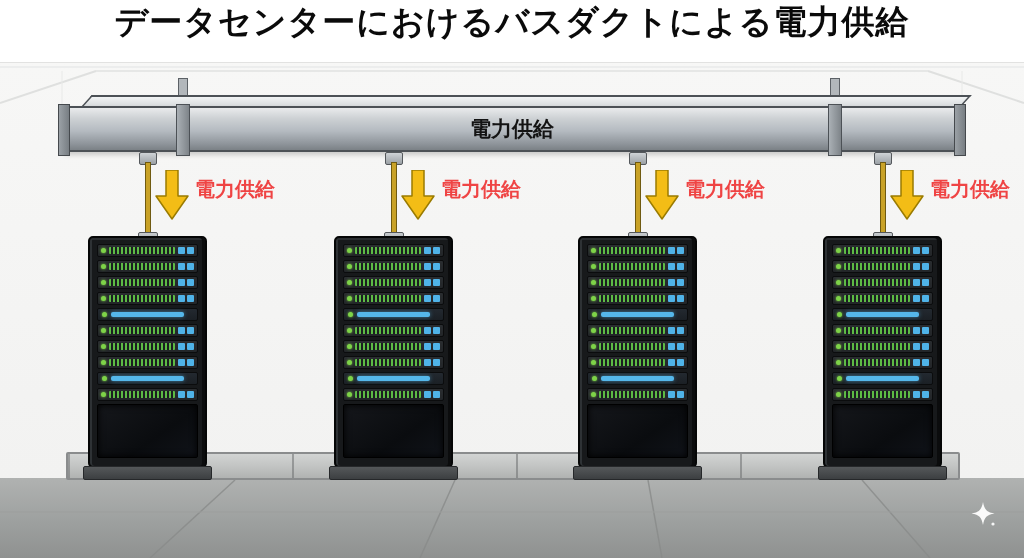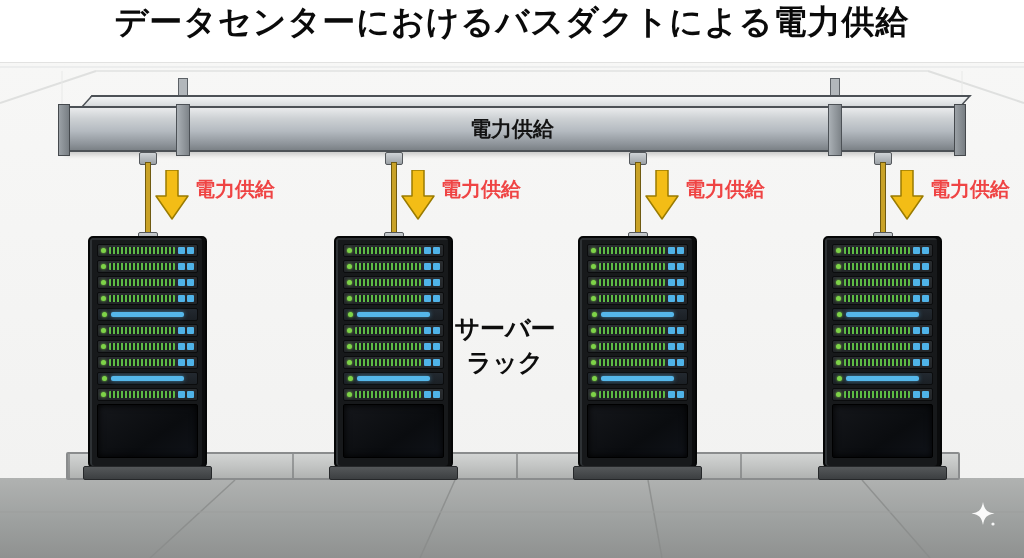--- a/index.html
+++ b/index.html
@@ -483,23 +483,19 @@
               <i></i>
               <i></i>
             </span>
           </div>
         </div>
       <div class="rack-panel"></div>
     </div>
     <div class="rack-base"></div>
   </div>
 
-  <div class="rack-caption">
-    <div>サーバー</div>
-    <div>ラック</div>
-  </div>
 
   <svg class="sparkle" width="30" height="30" viewBox="0 0 30 30">
     <path d="M15 2 C16.6 10 18.6 12 26.5 13.5 C18.6 15 16.6 17 15 25 C13.4 17 11.4 15 3.5 13.5 C11.4 12 13.4 10 15 2 Z" fill="#ffffff" opacity="0.95"></path>
     <circle cx="25" cy="24" r="1.6" fill="#ffffff" opacity="0.9"></circle>
   </svg>
 
 </div>
 
 </body></html>

